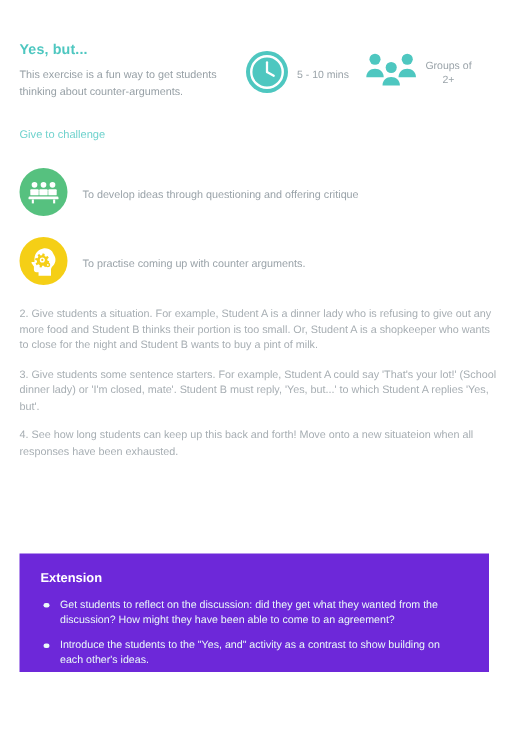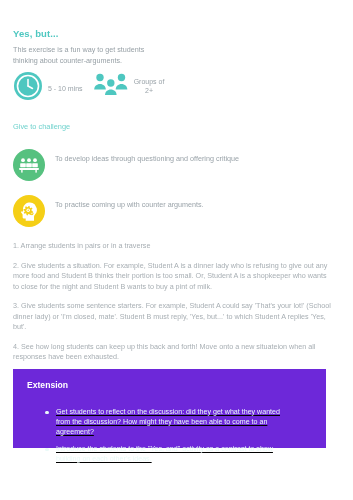--- a/index.html
+++ b/index.html
@@ -20,21 +20,20 @@
     height: 500px;
     box-sizing: border-box;
     padding: 0 13px;
   }
 
   
   .header {
     display: flex;
     align-items: flex-start;
     padding-top: 28px;
-    flex-direction: column;
   }
   .header-left {
     width: 150px;
   }
   .title {
     color: #4ec7c0;
     font-size: 9.5px;
     font-weight: bold;
     line-height: 12px;
     margin: 0 0 5px 0;
@@ -79,21 +78,21 @@
     line-height: 10px;
     margin: 17px 0 0 0;
   }
 
   
   .objectives {
     margin-top: 17px;
   }
   .objective {
     display: flex;
-    align-items: flex-start;
+    align-items: center;
     gap: 10px;
     margin-bottom: 14px;
   }
   .obj-circle {
     flex: 0 0 auto;
     width: 32px;
     height: 32px;
     border-radius: 50%;
     display: flex;
     align-items: center;
@@ -142,24 +141,23 @@
     padding: 11px 14px 0 14px;
   }
   .extension-title {
     color: #ffffff;
     font-size: 8.6px;
     font-weight: bold;
     line-height: 11px;
     margin: 0 0 7px 0;
   }
   .ext-list {
-    margin: 16px;
+    margin: 0;
     padding: 0;
     list-style: none;
-    text-decoration: underline;
   }
   .ext-item {
     position: relative;
     color: #eafaf8;
     font-size: 7.1px;
     line-height: 10px;
     padding-left: 13px;
     margin-bottom: 7px;
     padding-right: 6px;
   }
@@ -262,21 +260,20 @@
             <circle cx="13.9" cy="13.6" r="0.6"></circle>
           </g>
         </svg>
       </span>
       <span class="obj-text">To practise coming up with counter arguments.</span>
     </div>
 
   </div>
 
   <ul class="steps">
-    <li class="step">1. Arrange students in pairs or in a traverse</li>
     <li class="step">2. Give students a situation. For example, Student A is a dinner lady who is refusing to give out any more food and Student B thinks their portion is too small. Or, Student A is a shopkeeper who wants to close for the night and Student B wants to buy a pint of milk.</li>
     <li class="step">3. Give students some sentence starters. For example, Student A could say 'That's your lot!' (School dinner lady) or 'I'm closed, mate'. Student B must reply, 'Yes, but...' to which Student A replies 'Yes, but'.</li>
     <li class="step">4. See how long students can keep up this back and forth! Move onto a new situateion when all responses have been exhausted.</li>
   </ul>
 
   <div class="extension">
     <h2 class="extension-title">Extension</h2>
     <ul class="ext-list">
       <li class="ext-item">
         <span class="ext-bullet"></span>

